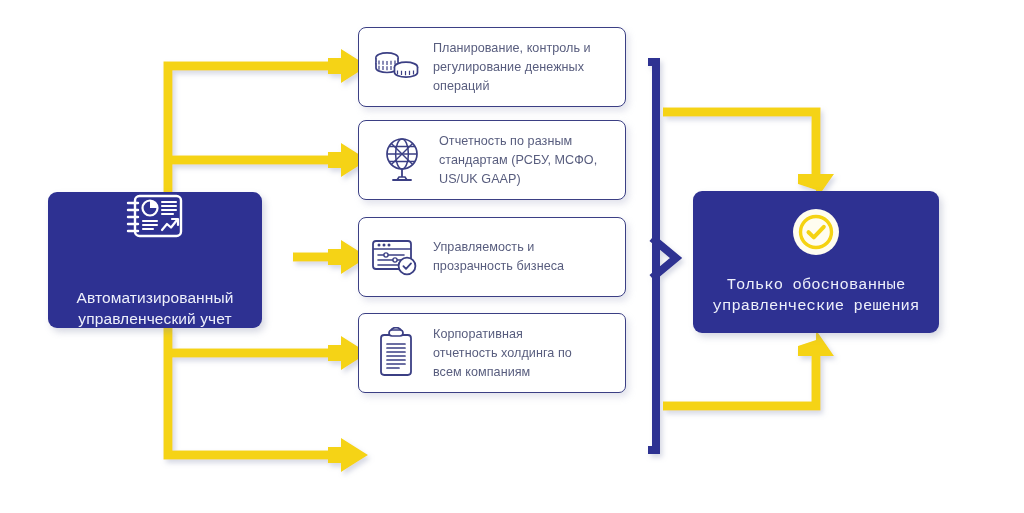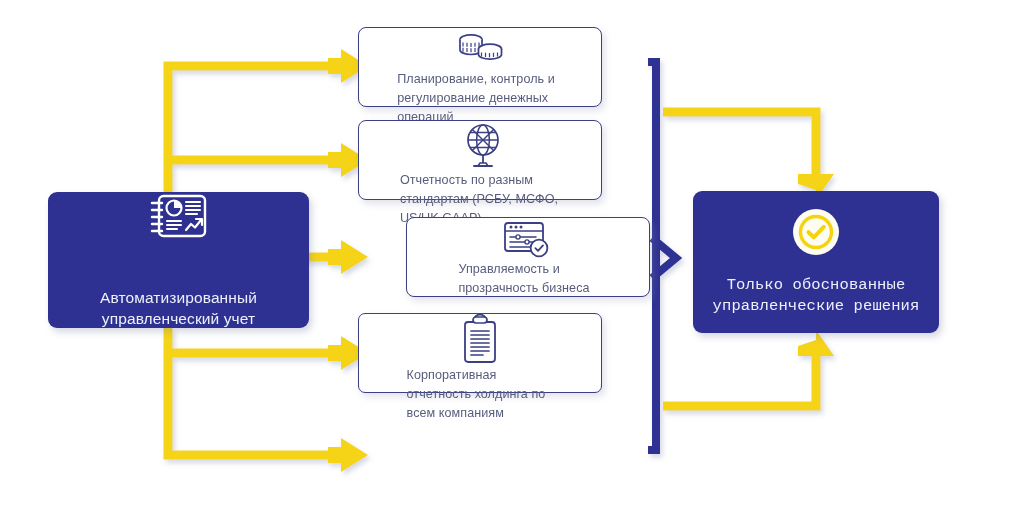--- a/index.html
+++ b/index.html
@@ -15,31 +15,31 @@
   .blue-card{
     position:absolute;background:#2e3192;border-radius:9px;
     box-shadow:3px 4px 7px rgba(120,125,160,.30);
     display:flex;flex-direction:column;align-items:center;justify-content:center;
     color:#ffffff;text-align:center;
   }
   .blue-card .cap{
     font-size:15.5px;line-height:21px;color:#eef0fb;letter-spacing:.1px;
     white-space:pre-line;
   }
-  #source-card{left:48px;top:192px;width:261px;height:136px;gap:24px;}
+  #source-card{left:48px;top:192px;width:214px;height:136px;gap:24px;}
   #source-card .ico{margin-bottom:16px;}
   #result-card{left:693px;top:191px;width:246px;height:142px;font-family:Liberation Mono, monospace;}
   #result-card .ico{margin-bottom:14px;}
 
   
   .wcard{
-    position:absolute;left:358px;width:244px;
+    position:absolute;left:358px;width:268px;
     background:#ffffff;border:1.6px solid #3b3f84;border-radius:8px;
     box-shadow:3px 4px 7px rgba(150,154,185,.28);
-    display:flex;align-items:center;box-sizing:border-box;flex-direction:column;
+    display:flex;align-items:center;box-sizing:border-box;
   }
   .wcard .ico{
     width:74px;min-width:74px;display:flex;align-items:center;justify-content:center;
   }
   .wcard .txt{
     font-size:12.6px;line-height:19px;color:#585d7e;
     white-space:pre-line;padding-right:8px;letter-spacing:.05px;
   }
 </style>
 </head>
@@ -143,21 +143,21 @@
         <path d="M23 34v8" stroke="#3b3f84" stroke-width="1.8"></path>
         <path d="M14 45h18" stroke="#3b3f84" stroke-width="1.9" stroke-linecap="round"></path>
         <path d="M18 45l2-3h6l2 3" fill="none" stroke="#3b3f84" stroke-width="1.6"></path>
       </svg>
     </span>
     <span class="txt">Отчетность по разным
 стандартам  (РСБУ, МСФО,
 US/UK GAAP)</span>
   </div>
 
-  <div class="wcard" style="top:217px;height:80px;margin-left:48px;">
+  <div class="wcard" style="top:217px;height:80px;">
     <span class="ico">
       <svg width="52" height="42" viewBox="0 0 52 42">
         <rect x="3" y="5" width="38" height="28" rx="3" fill="#fff" stroke="#3b3f84" stroke-width="1.8"></rect>
         <path d="M3 13h38" stroke="#3b3f84" stroke-width="1.6"></path>
         <circle cx="9" cy="9" r="1.5" fill="#3b3f84"></circle>
         <circle cx="14" cy="9" r="1.5" fill="#3b3f84"></circle>
         <circle cx="19" cy="9" r="1.5" fill="#3b3f84"></circle>
         <path d="M8 19h26M8 24h26M8 29h20" stroke="#3b3f84" stroke-width="1.6" stroke-linecap="round"></path>
         <circle cx="16" cy="19" r="2.1" fill="#fff" stroke="#3b3f84" stroke-width="1.4"></circle>
         <circle cx="25" cy="24" r="2.1" fill="#fff" stroke="#3b3f84" stroke-width="1.4"></circle>

